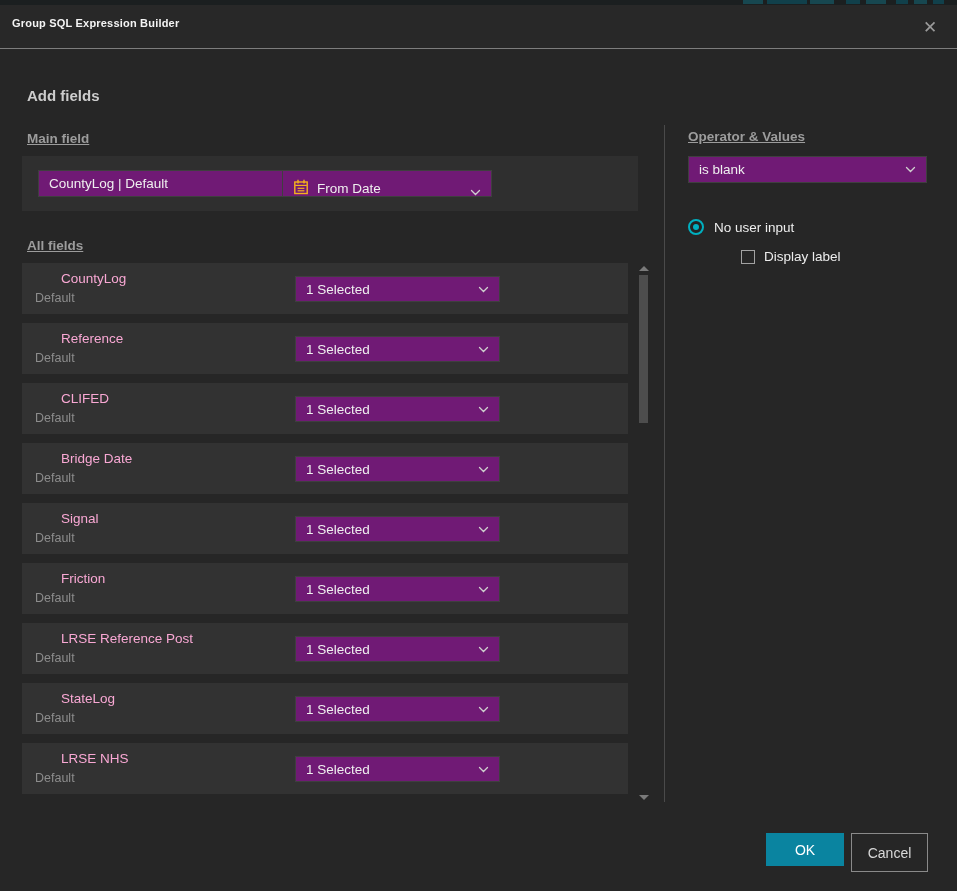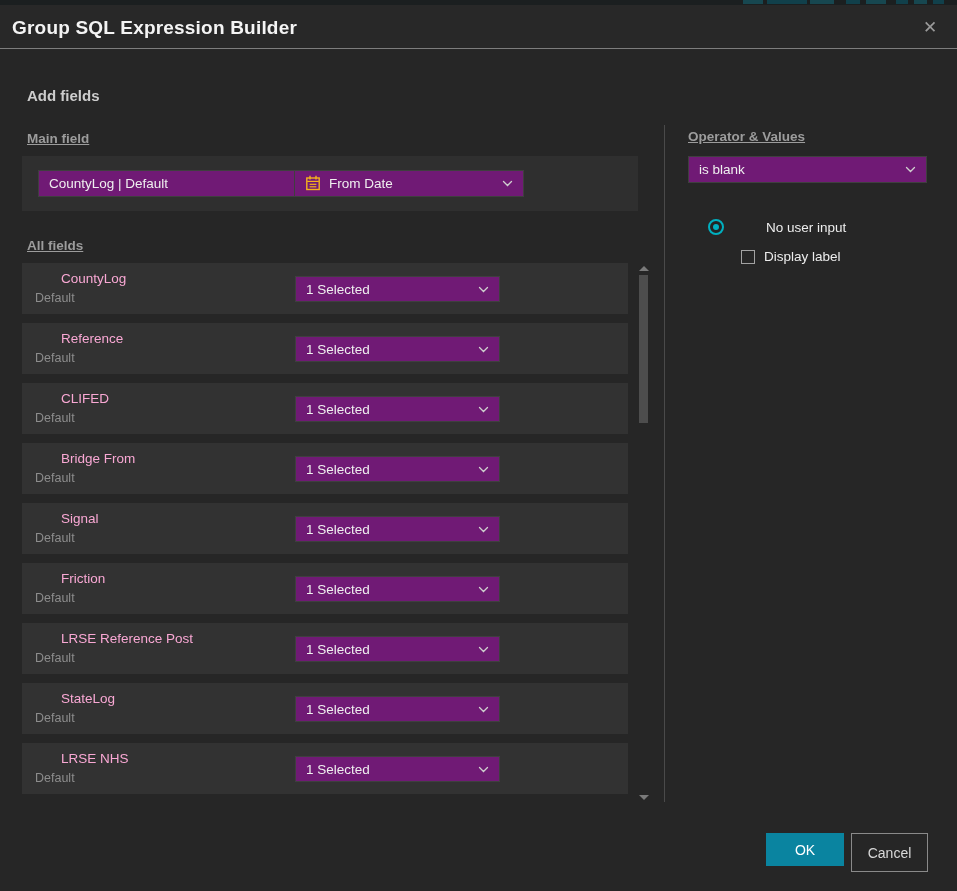--- a/index.html
+++ b/index.html
@@ -17,21 +17,21 @@
   .app-strip .seg { position:absolute; top:0; height:4px; }
 
   
   .dlg-header {
     position:absolute; left:0; top:5px; width:957px; height:44px;
     background:#282828;
     border-bottom:1px solid #7d7d7d;
   }
   .dlg-title {
     position:absolute; left:12px; top:12px;
-    font-size:19px; font-weight:bold; color:#f4f4f4; letter-spacing:.2px;
+    font-size:11px; font-weight:bold; color:#f4f4f4; letter-spacing:.2px;
   }
   .close-btn {
     position:absolute; right:14px; top:9px; width:26px; height:26px;
     display:flex; align-items:center; justify-content:center;
     color:#9a9a9a; font-size:17px; cursor:pointer; background:none; border:none;
     font-family:"Liberation Sans", sans-serif;
   }
 
   
   .h-add-fields {
@@ -56,21 +56,21 @@
   }
   .select .val { flex:1 1 auto; white-space:nowrap; overflow:hidden; }
   .select .chev { flex:0 0 auto; margin-left:8px; display:flex; align-items:center; }
 
   
   .main-field-box {
     position:absolute; left:22px; top:156px; width:616px; height:55px;
     background:#2f2f2f;
   }
   .sel-layer { position:absolute; left:16px; top:14px; width:284px; }
-  .sel-field { position:absolute; left:272px; top:14px; width:230px; }
+  .sel-field { position:absolute; left:260px; top:14px; width:210px;align-items:flex-end; }
   .cal-icon { display:flex; align-items:center; margin-right:8px; }
 
   
   .field-list { position:absolute; left:22px; top:263px; width:606px; }
   .field-row {
     position:relative; height:51px; margin-bottom:9px;
     background:#323232;
   }
   .field-row .fname {
     position:absolute; left:13px; top:8px;
@@ -93,21 +93,21 @@
     position:absolute; left:2px; top:13px; width:9px; height:148px;
     background:#4d4d4d; cursor:pointer;
   }
 
   
   .divider { position:absolute; left:664px; top:125px; width:1px; height:677px; background:#4a4a4a; }
 
   
   .sel-operator { position:absolute; left:688px; top:156px; width:239px; }
 
-  .radio-row { position:absolute; left:708px; top:219px; display:flex; align-items:center; cursor:pointer;gap:32px; }
+  .radio-row { position:absolute; left:688px; top:219px; display:flex; align-items:center; cursor:pointer; }
   .radio-outer {
     width:16px; height:16px; border-radius:50%;
     border:2.5px solid #00b0c0; background:#232323;
     display:flex; align-items:center; justify-content:center;
     flex:0 0 auto;
   }
   .radio-dot { width:6px; height:6px; border-radius:50%; background:#00b0c0; }
   .radio-label { margin-left:10px; font-size:13.5px; color:#ededed; }
 
   .check-row { position:absolute; left:709px; top:249px; display:flex; align-items:center; cursor:pointer;padding-left:32px; }
@@ -216,21 +216,21 @@
       <span class="val">1 Selected</span>
       <span class="chev">
         <svg width="11" height="7" viewBox="0 0 11 7">
             <path d="M1.5 1.5l4 4 4-4" stroke="#cfcfcf" stroke-width="1.3" fill="none" stroke-linecap="round"></path>
           </svg>
       </span>
     </div>
   </div>
 
   <div class="field-row">
-    <div class="fname">Bridge From</div>
+    <div class="fname">Bridge Date</div>
     <div class="fsub">Default</div>
     <div class="select">
       <span class="val">1 Selected</span>
       <span class="chev">
         <svg width="11" height="7" viewBox="0 0 11 7">
             <path d="M1.5 1.5l4 4 4-4" stroke="#cfcfcf" stroke-width="1.3" fill="none" stroke-linecap="round"></path>
           </svg>
       </span>
     </div>
   </div>

